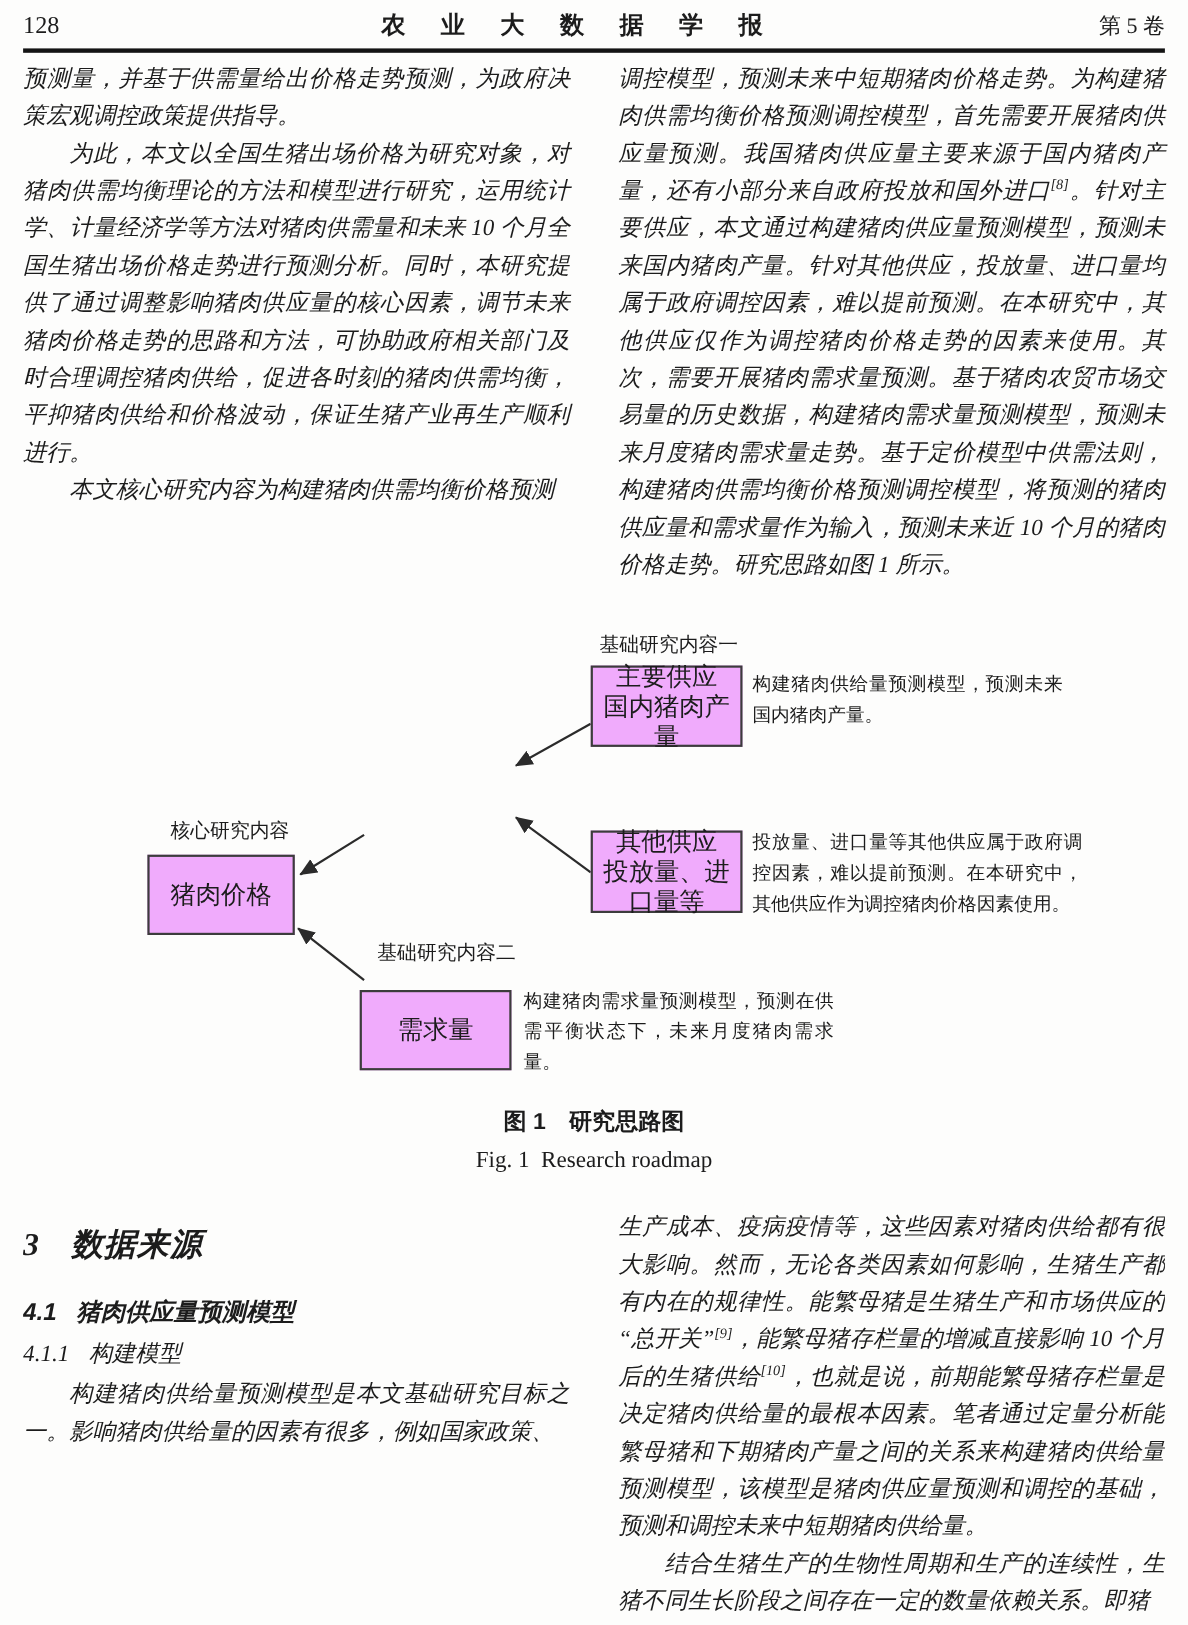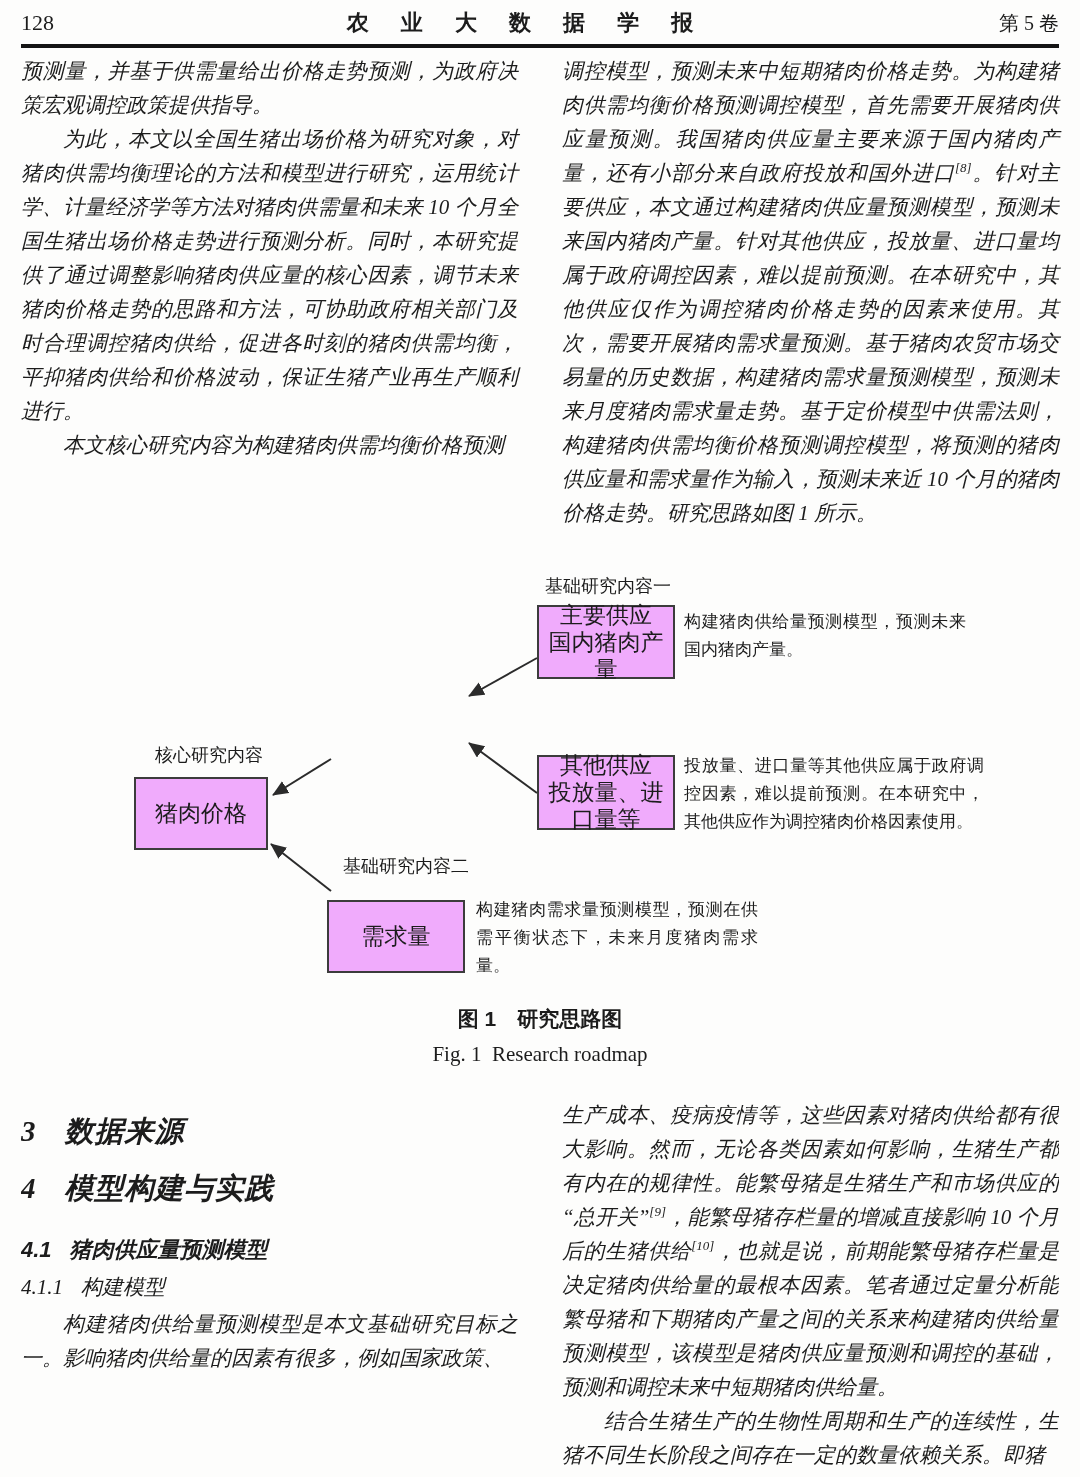--- a/index.html
+++ b/index.html
@@ -138,23 +138,20 @@
 </div>
 
 <div class="fig-caption-zh">图 1　研究思路图</div>
 <div class="fig-caption-en">Fig. 1  Research roadmap</div>
 
 <div class="columns cols-bottom">
   <div class="col">
     <h2 class="sec" style="margin-top:14px;">
       <span class="num">3</span><span>数据来源</span>
     </h2>
-    <h2 class="sec">
-      <span class="num">4</span><span>模型构建与实践</span>
-    </h2>
     <h3 class="sub">
       <span class="num">4.1</span><span>猪肉供应量预测模型</span>
     </h3>
     <h4 class="subsub">
       <span class="num">4.1.1</span><span>构建模型</span>
     </h4>
     <p class="body indent">构建猪肉供给量预测模型是本文基础研究目标之一。影响猪肉供给量的因素有很多，例如国家政策、</p>
   </div>
   <div class="col">
     <p class="body"><span>生产成本、疫病疫情等，这些因素对猪肉供给都有很大影响。然而，无论各类因素如何影响，生猪生产都有内在的规律性。能繁母猪是生猪生产和市场供应的“总开关”</span><sup>[9]</sup><span>，能繁母猪存栏量的增减直接影响 10 个月后的生猪供给</span><sup>[10]</sup><span>，也就是说，前期能繁母猪存栏量是决定猪肉供给量的最根本因素。笔者通过定量分析能繁母猪和下期猪肉产量之间的关系来构建猪肉供给量预测模型，该模型是猪肉供应量预测和调控的基础，预测和调控未来中短期猪肉供给量。</span></p>

